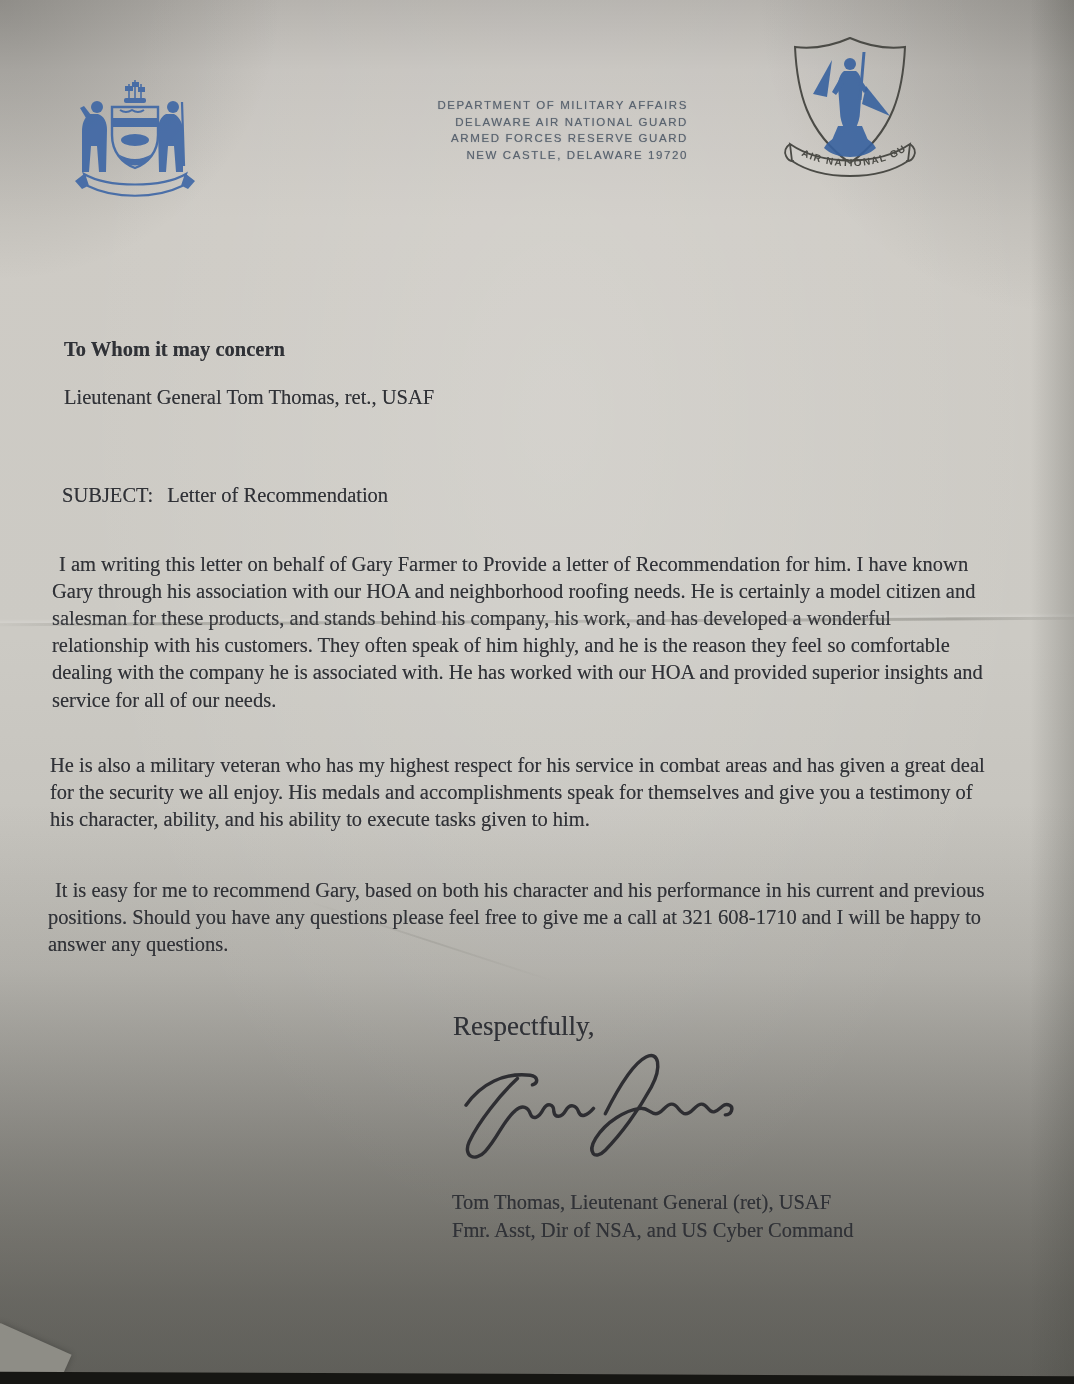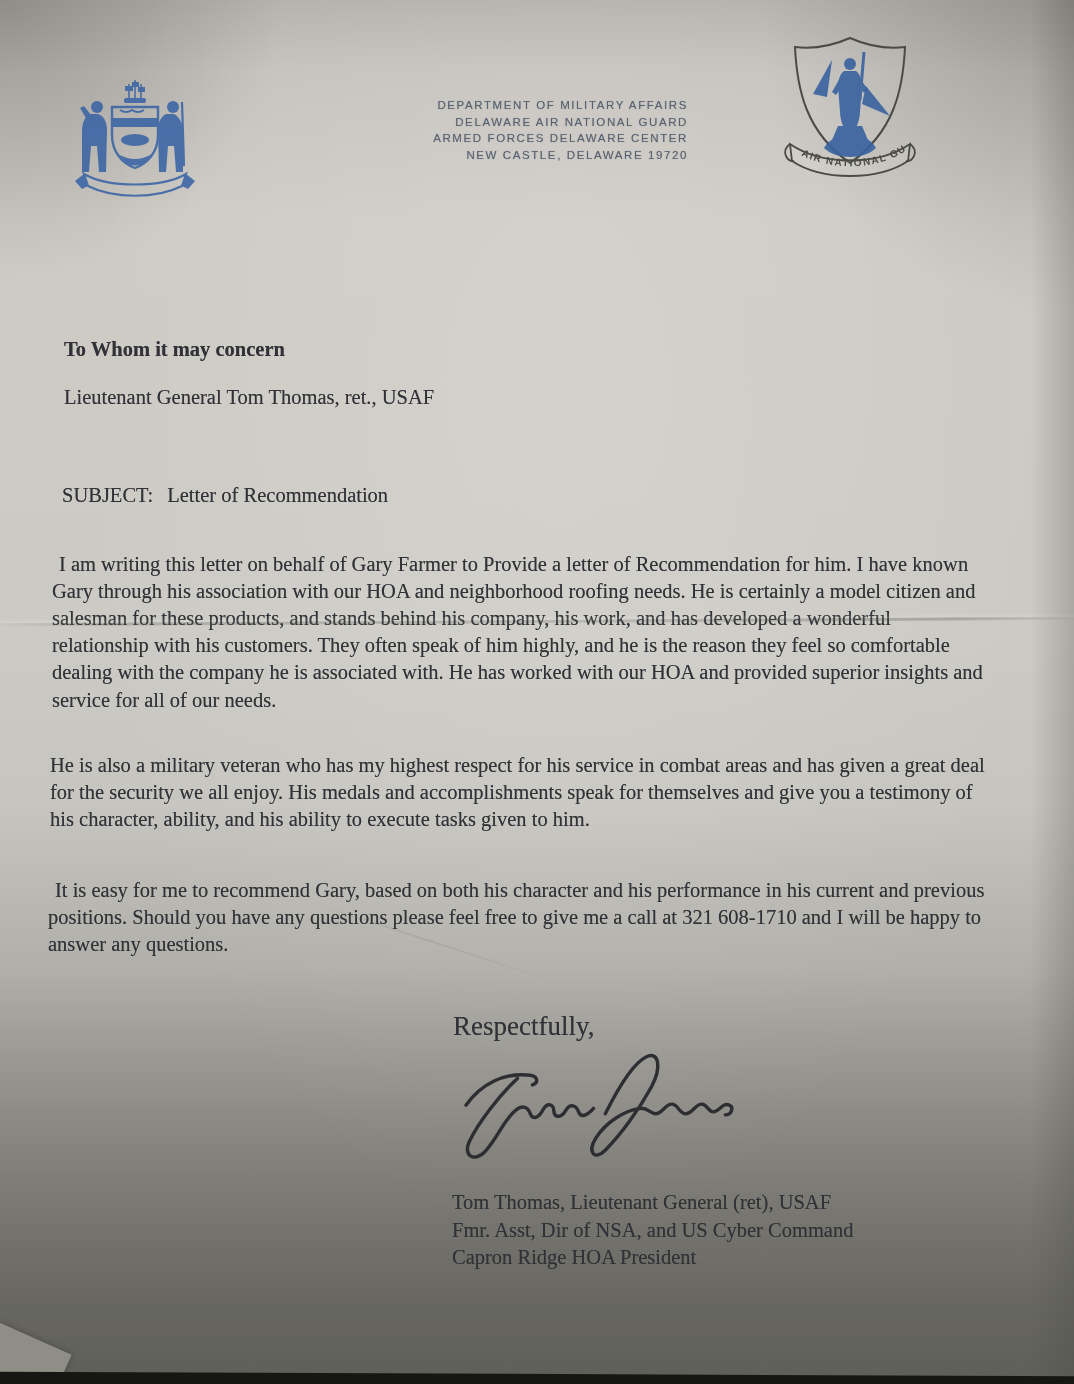--- a/index.html
+++ b/index.html
@@ -117,21 +117,21 @@
           <path d="M24,100 l-9,7 l7,8 l6,-3 z M126,100 l9,7 l-7,8 l-6,-3 z" stroke="none"></path>
         </g>
       </g>
     </svg>
   </div>
 
   <div class="header-center">
     <div class="addr-lines">
       <div class="addr-line">DEPARTMENT OF MILITARY AFFAIRS</div>
       <div class="addr-line">DELAWARE AIR NATIONAL GUARD</div>
-      <div class="addr-line">ARMED FORCES DELAWARE CENTER</div>
+      <div class="addr-line">ARMED FORCES RESERVE GUARD</div>
       <div class="addr-line">NEW CASTLE, DELAWARE 19720</div>
     </div>
   </div>
 
   <div class="seal-right">
     <svg width="140" height="162" viewBox="0 0 140 162">
       <defs>
         <path id="bannerPath" d="M16,122 C45,141 95,141 124,122"></path>
       </defs>
 
@@ -185,21 +185,20 @@
         <path d="M76,33 C60,48 40,73 31,92 C25,105 36,112 46,101 C58,88 63,72 74,63 C81,57 86,60 88,66 C90,72 96,70 100,62 C104,55 110,57 110,64 C111,70 117,70 121,63 C125,56 131,58 133,64 C135,70 141,68 147,61"></path>
 
         <path d="M158,66 C169,44 184,19 196,13 C208,7 211,22 201,41 C189,63 172,86 158,100 C148,110 141,102 149,89 C159,73 177,63 190,61 C198,60 200,66 205,66 C211,66 214,57 220,57 C226,57 227,66 233,66 C239,66 242,57 248,57 C254,57 254,66 260,64 C266,62 268,55 274,58 C278,60 276,67 270,67"></path>
       </g>
     </svg>
   </div>
 
   <div class="sig-block ink">
     <div>Tom Thomas, Lieutenant General (ret), USAF</div>
     <div>Fmr. Asst, Dir of NSA, and US Cyber Command</div>
-    <div>Capron Ridge HOA President</div>
   </div>
 
   <div class="crease-mid"></div>
   <div class="crease-low"></div>
   <div class="edge-shadow-right"></div>
   <div class="under-card"></div>
   <div class="scan-strip-bottom"></div>
 </div>
 
 </body></html>

